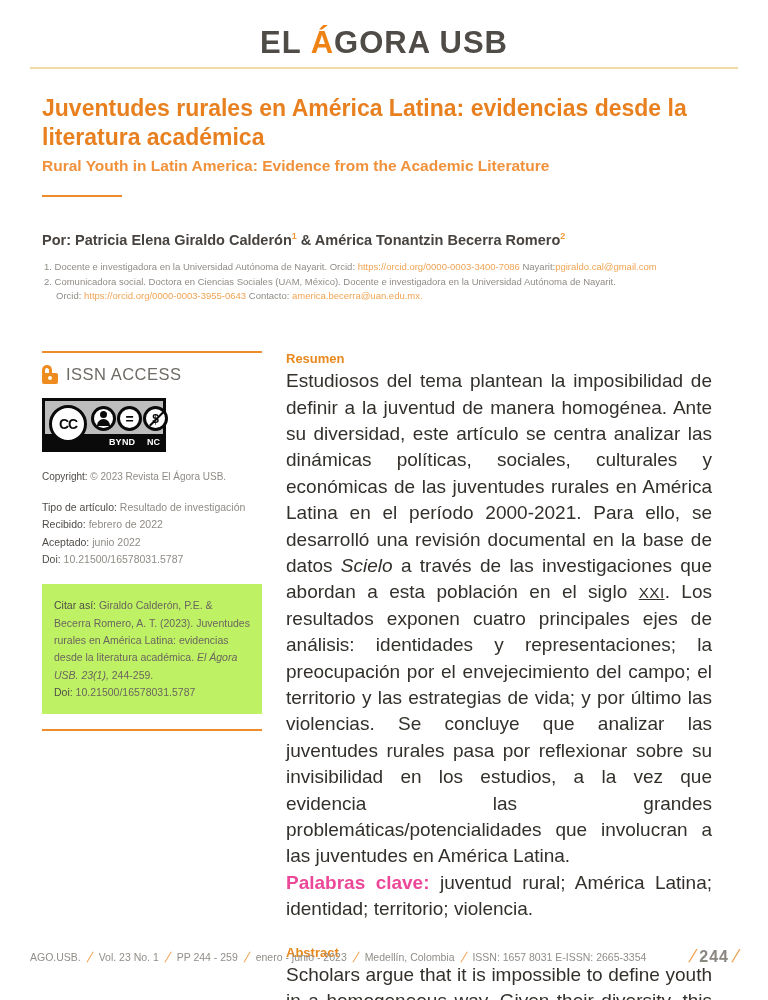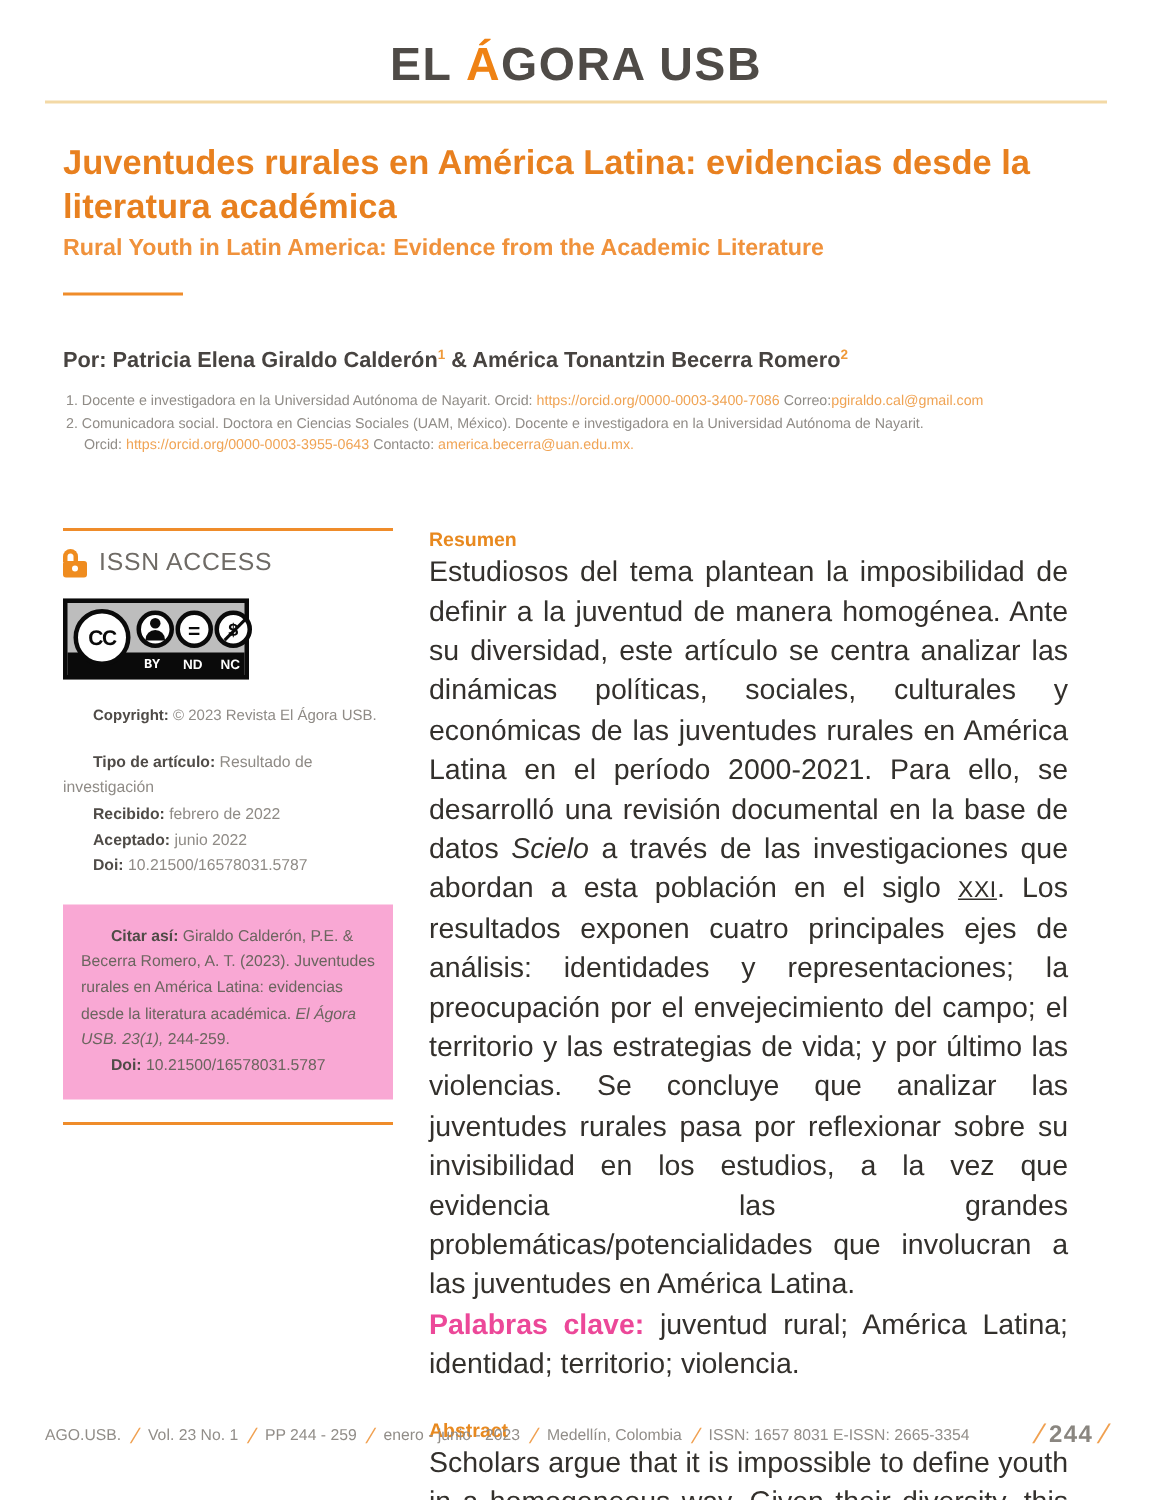--- a/index.html
+++ b/index.html
@@ -75,43 +75,43 @@
   }
   .cc-main { left: 4px; top: 4px; width: 38px; height: 38px; font-size: 14px; letter-spacing: -1px; }
   .c2 { left: 46px; top: 5px; width: 25px; height: 25px; }
   .c3 { left: 72px; top: 5px; width: 25px; height: 25px; font-size: 14px; }
   .c4 { left: 98px; top: 5px; width: 25px; height: 25px; font-size: 12px; }
   .cc-bar {
     position: absolute; left: 0; right: 0; bottom: 0; height: 15px; background: #0a0a0a;
     color: #fff; font-size: 9px; font-weight: 700; z-index: 1;
   }
   .cc-bar span { position: absolute; bottom: 2px; }
-  .cc-bar span:nth-child(1) { left: 51px; font-family: Liberation Mono, monospace; }
+  .cc-bar span:nth-child(1) { left: 64px; }
   .cc-bar span:nth-child(2) { left: 77px; }
   .cc-bar span:nth-child(3) { left: 102px; }
   .person { position: relative; width: 7px; height: 7px; background: #0a0a0a; border-radius: 50%; top: -4px; }
   .person::after {
     content: ""; position: absolute; top: 8px; left: -3px; width: 13px; height: 7px;
     background: #0a0a0a; border-radius: 7px 7px 0 0;
   }
   .dollar { position: relative; line-height: 1; }
   .dollar::after {
     content: ""; position: absolute; left: -5px; top: 5px; width: 19px; height: 2px;
     background: #0a0a0a; transform: rotate(-45deg);
   }
 
   .copyright { margin-top: 16px; font-size: 10px; color: #8f8b86; line-height: 1.7; }
   .copyright .just { text-align: justify; }
-  .copyright b, .meta b, .cite-box b { color: #4f4b47; font-weight: 700; margin-left: 20px; }
+  .copyright b, .meta b, .cite-box b { color: #4f4b47; font-weight: 400; }
 
   .meta { margin-top: 14px; font-size: 10.5px; color: #8f8b86; line-height: 1.65; }
   .meta p { margin: 0; }
 
   .cite-box {
-    margin-top: 16px; background: #f9a8d4; padding: 13px 12px;
+    margin-top: 16px; background: #bef264; padding: 13px 12px;
     font-size: 10.5px; color: #6b655f; line-height: 1.65; text-align: left;
   }
   .cite-box i { font-style: italic; }
   .lc-bottom-rule { border-top: 2px solid #ef8c2a; margin-top: 15px; }
 
   
   .sec-h { color: #e8891f; font-size: 13px; font-weight: 700; margin: 0 0 2px 0; }
   .body-text {
     font-size: 19px; color: #33302c; line-height: 1.39;
     text-align: justify; margin: 0;
@@ -142,21 +142,21 @@
   <div class="logo"><span>EL </span><span class="accent">Á</span><span>GORA USB</span></div>
   <div class="header-rule"></div>
 
   <h1 class="title-es">Juventudes rurales en América Latina: evidencias desde la literatura académica</h1>
   <h2 class="title-en">Rural Youth in Latin America: Evidence from the Academic Literature</h2>
   <div class="title-dash"></div>
 
   <p class="authors"><span>Por: </span><span>Patricia Elena Giraldo Calderón</span><sup>1</sup><span> &amp; </span><span>América Tonantzin Becerra Romero</span><sup>2</sup></p>
 
   <div class="footnotes">
-    <p><span>1. </span><span>Docente e investigadora en la Universidad Autónoma de Nayarit. Orcid: </span><a class="link">https://orcid.org/0000-0003-3400-7086</a><span> Correo:</span><a class="link">pgiraldo.cal@gmail.com</a></p>
+    <p><span>1. </span><span>Docente e investigadora en la Universidad Autónoma de Nayarit. Orcid: </span><a class="link">https://orcid.org/0000-0003-3400-7086</a><span> Nayarit:</span><a class="link">pgiraldo.cal@gmail.com</a></p>
     <p><span>2. </span><span>Comunicadora social. Doctora en Ciencias Sociales (UAM, México). Docente e investigadora en la Universidad Autónoma de Nayarit.</span></p>
     <p class="fn-indent"><span>Orcid: </span><a class="link">https://orcid.org/0000-0003-3955-0643</a><span> Contacto: </span><a class="link">america.becerra@uan.edu.mx.</a></p>
   </div>
 
   <div class="columns">
 
     <aside class="left-col">
       <div class="lc-rule"></div>
 
       <div class="open-access">

